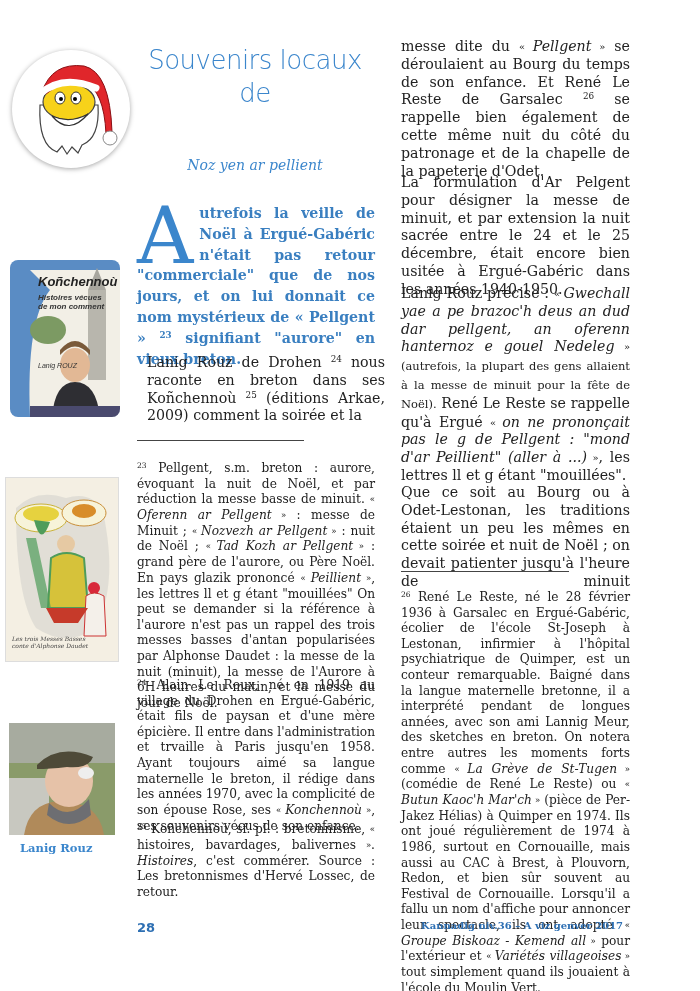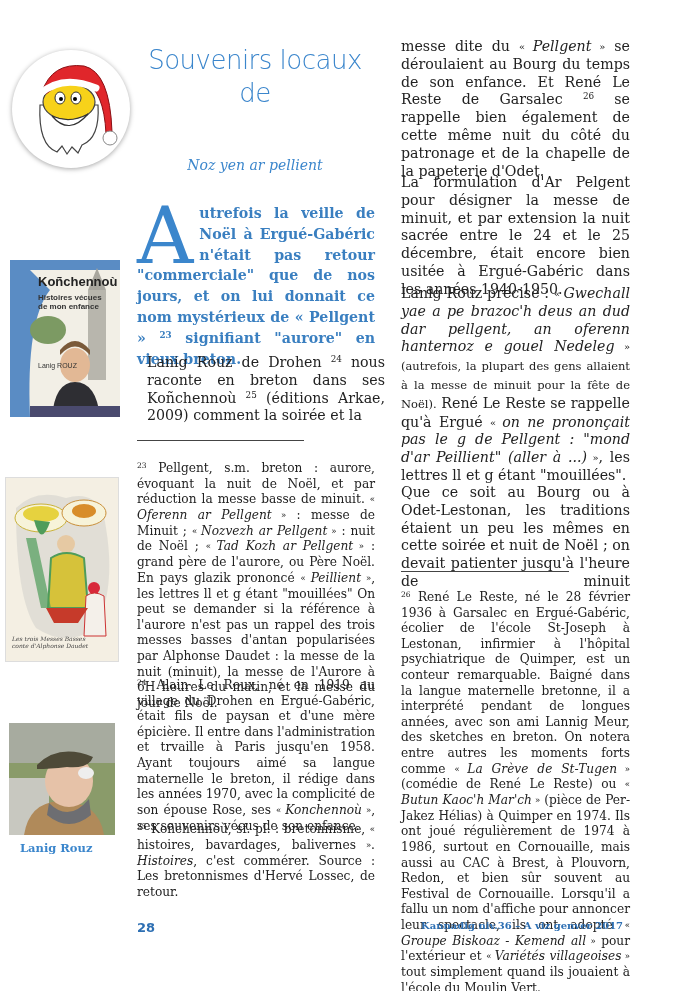--- a/index.html
+++ b/index.html
@@ -17,21 +17,21 @@
   #intro { left:137px; top:203px; width:238px; font-size:14.2px; line-height:20.8px; font-weight:bold; color:#3a7fc0; text-align:justify; }
   #dropcap { float:left; font-size:78px; line-height:64px; margin:1px 6px -4px 0; color:#3b86cc; font-family:"DejaVu Serif", serif; font-weight:normal; }
 
   .body-text { font-size:14.2px; line-height:17.8px; text-align:justify; }
   .fn-text { font-size:12.2px; line-height:15.6px; text-align:justify; }
   .rule { height:1px; background:#444; }
   sup { font-size:0.62em; vertical-align:0.55em; line-height:0; }
   .q { font-size:0.7em; vertical-align:0.1em; }
 
   
-  #book { left:10px; top:260px; width:110px; height:157px; background:#5a8cc4; border-radius:0; overflow:hidden; }
+  #book { left:10px; top:260px; width:110px; height:157px; background:#5a8cc4; border-radius:8px; overflow:hidden;font-style:italic; }
   #painting { left:5px; top:477px; width:112px; height:183px; background:#f4efe3; border:1px solid #ddd; overflow:hidden; }
   #photo { left:9px; top:723px; width:106px; height:112px; background:#8a8a7a; overflow:hidden; }
 
   #footer-page { left:137px; top:920px; font-family:"DejaVu Sans", sans-serif; font-weight:bold; font-size:13px; color:#2d6fb3; }
   #footer-title { left:421px; top:920px; font-family:"DejaVu Serif", serif; font-weight:bold; font-size:10px; color:#2d6fb3; }
 </style>
 </head>
 <body>
 
 <div id="logo" class="abs">
@@ -70,21 +70,21 @@
     <polygon points="78,30 87,8 96,30" fill="#a8a69e"></polygon>
     <ellipse cx="38" cy="70" rx="18" ry="14" fill="#7c9a63"></ellipse>
     <ellipse cx="65" cy="105" rx="15" ry="17" fill="#e2b895"></ellipse>
     <path d="M50 95 Q65 78 80 95 L80 90 Q65 72 50 90 Z" fill="#7a5a3a"></path>
     <path d="M42 157 Q45 122 65 122 Q86 122 90 157 Z" fill="#2e2e33"></path>
     <rect x="20" y="146" width="90" height="11" fill="#4a4a6e"></rect>
   </svg>
   <div class="abs" style="left:28px;top:14px;font-family:'Liberation Sans',sans-serif;font-weight:bold;font-size:13px;color:#222;">Koñchennoù</div>
   <div class="abs" style="left:28px;top:33px;font-family:'Liberation Sans',sans-serif;font-weight:bold;font-size:8px;line-height:9px;color:#333;">
     <div>Histoires vécues</div>
-    <div>de mon enfance</div>
+    <div>de mon comment</div>
   </div>
   <div class="abs" style="left:28px;top:102px;font-family:'Liberation Sans',sans-serif;font-size:7px;color:#333;">Lanig ROUZ</div>
 </div>
 
 <div id="painting" class="abs">
   <svg width="112" height="183" viewBox="0 0 112 183">
     <path d="M10 30 Q30 10 60 20 Q95 10 100 50 Q110 110 90 150 Q60 170 30 150 Q10 120 10 30 Z" fill="#d9d7d0" opacity="0.7"></path>
     <ellipse cx="35" cy="40" rx="26" ry="14" fill="#f7f3d9" stroke="#c9b23a"></ellipse>
     <ellipse cx="35" cy="36" rx="18" ry="8" fill="#e6d23f"></ellipse>
     <path d="M28 42 Q35 70 44 44 Z" fill="#4f9c5a"></path>

